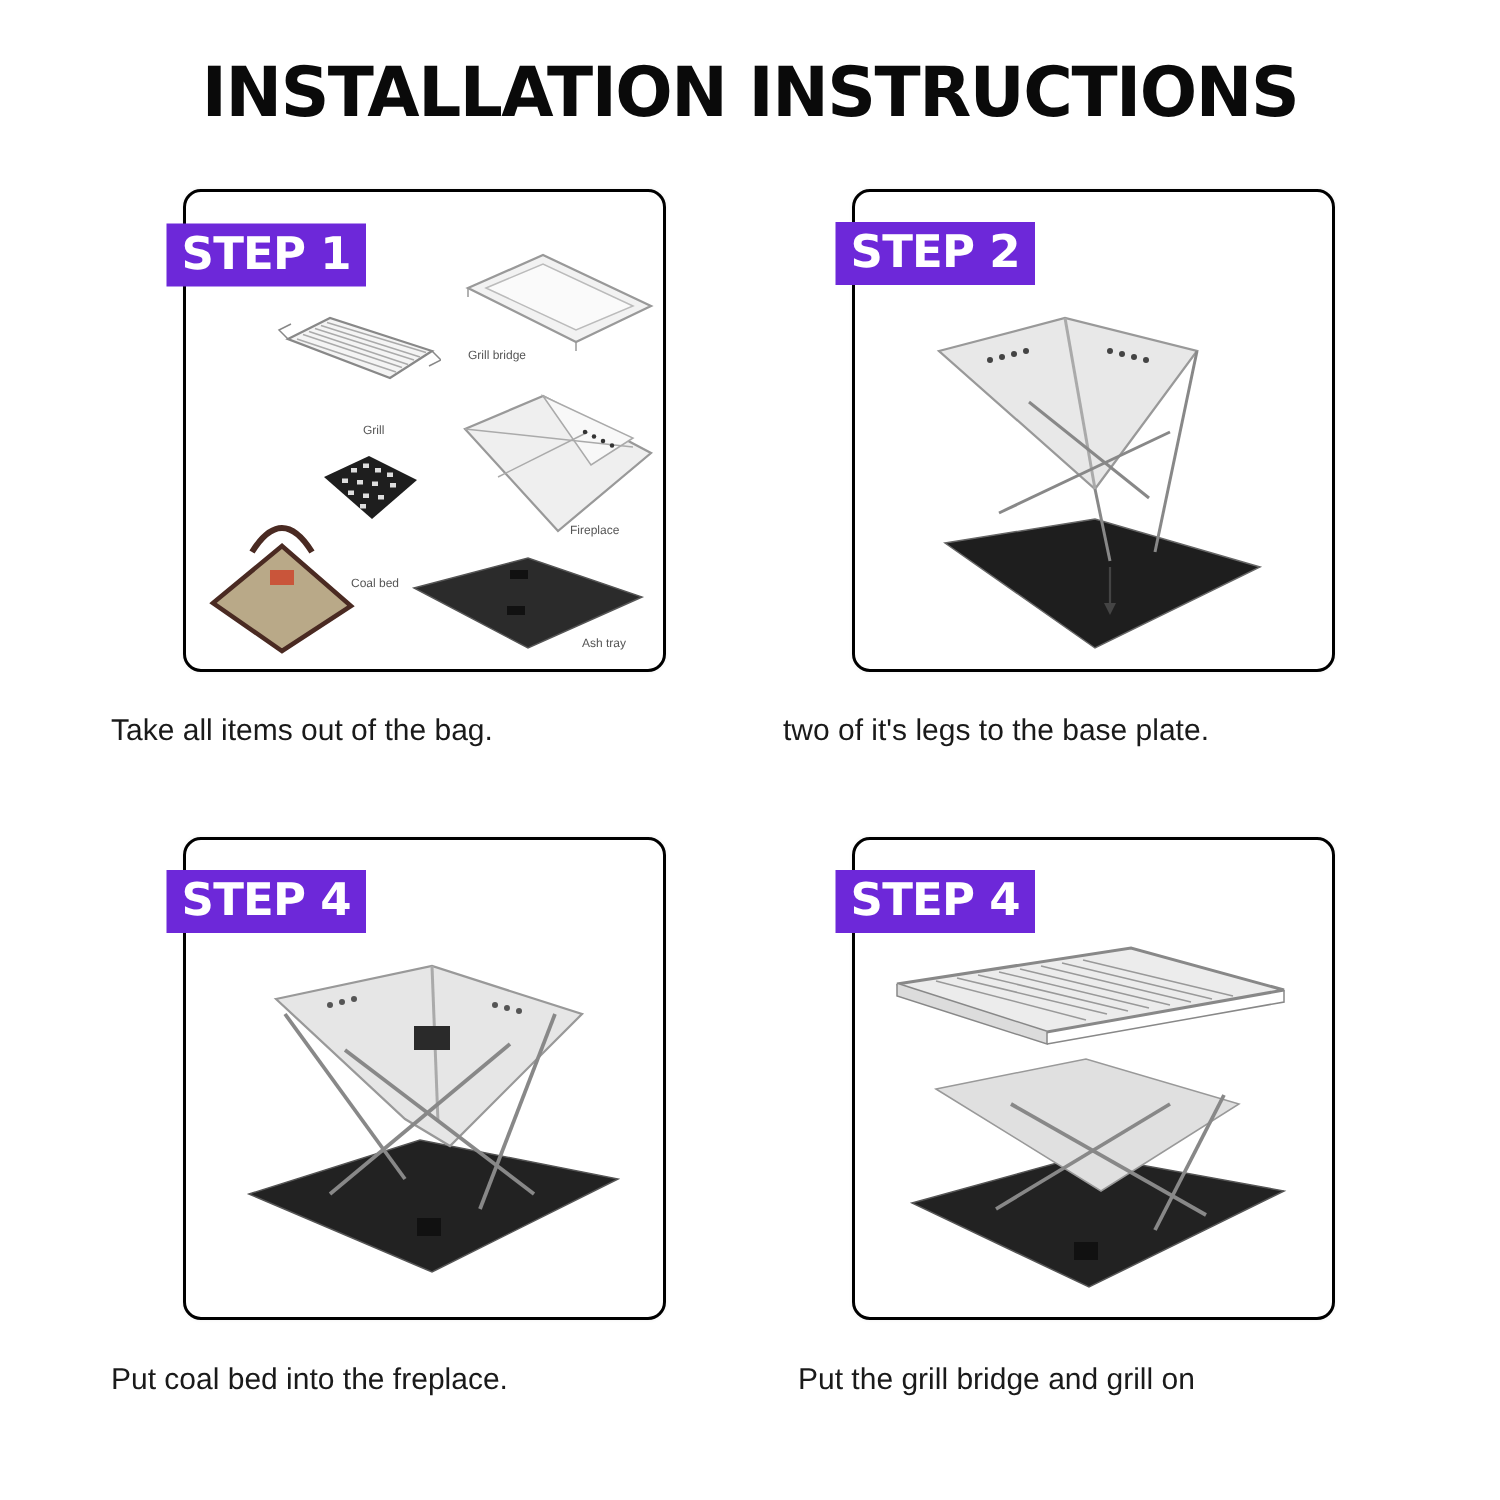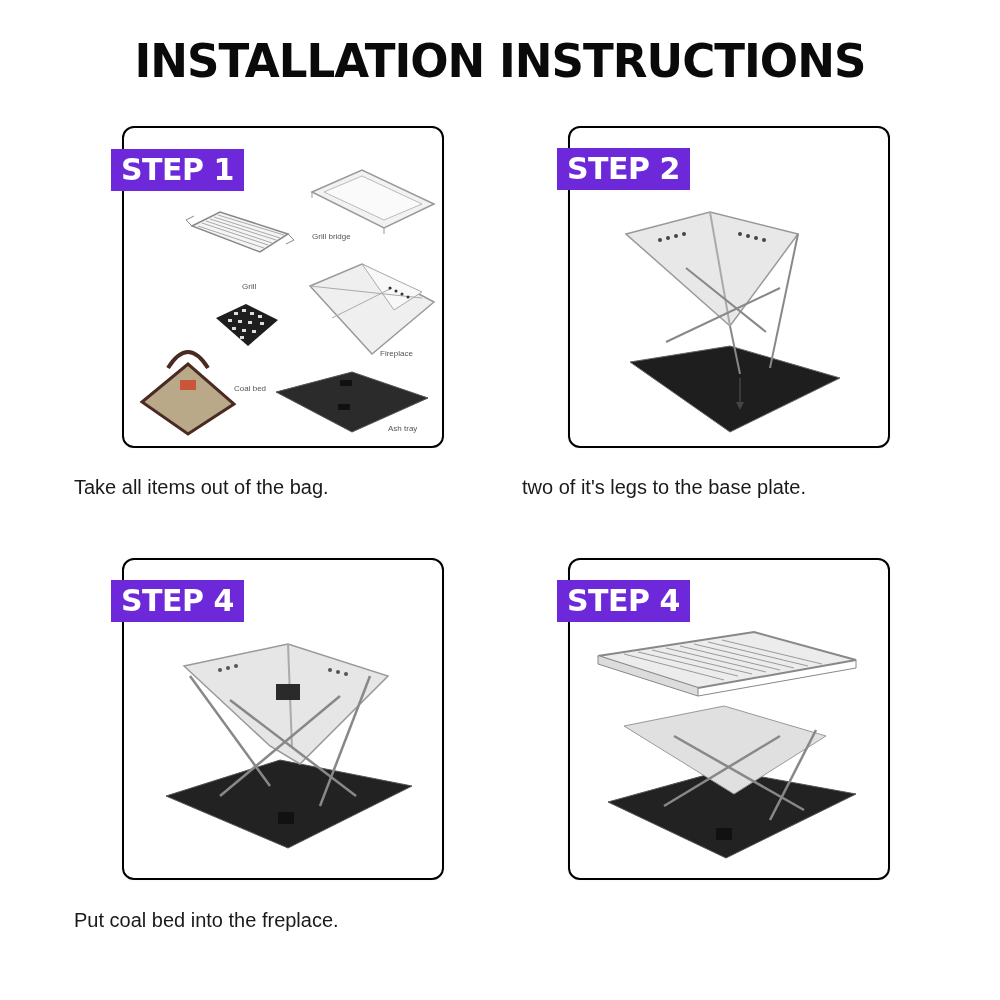--- a/index.html
+++ b/index.html
@@ -184,13 +184,14 @@
       <line x1="114" y1="16" x2="214" y2="40"></line>
         <line x1="128" y1="14" x2="228" y2="38"></line>
     </g>
     <polyline points="4,30 4,38 104,70 104,62" fill="#dcdcdc" stroke="#888"></polyline>
     <polyline points="104,70 262,42 262,34" fill="none" stroke="#888"></polyline>
     <rect x="122" y="202" width="16" height="12" fill="#111"></rect>
   </svg>
 </div>
 <div class="badge" style="left:557px; top:580px;">STEP 4</div>
 <div class="caption" style="left:532px; top:905px;">
+  <div>Put the grill bridge and grill on</div>
 </div>
 
 </body></html>

